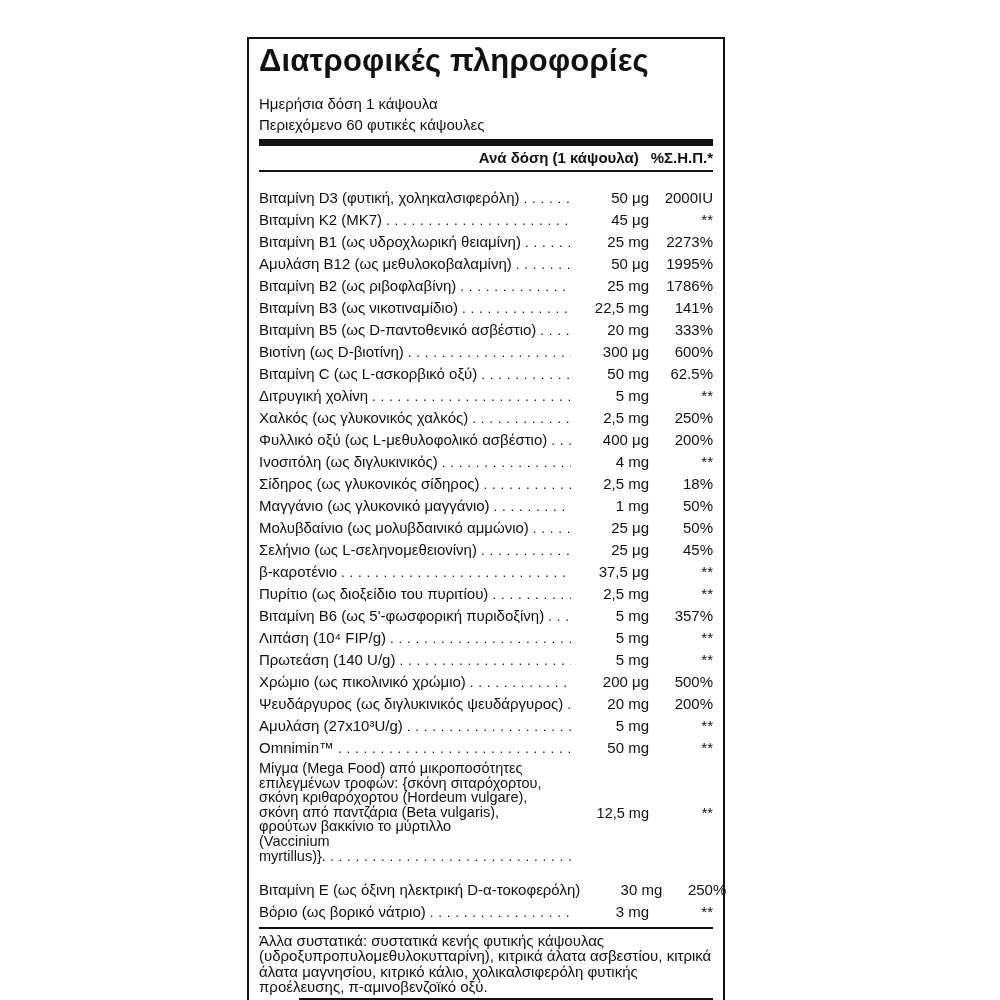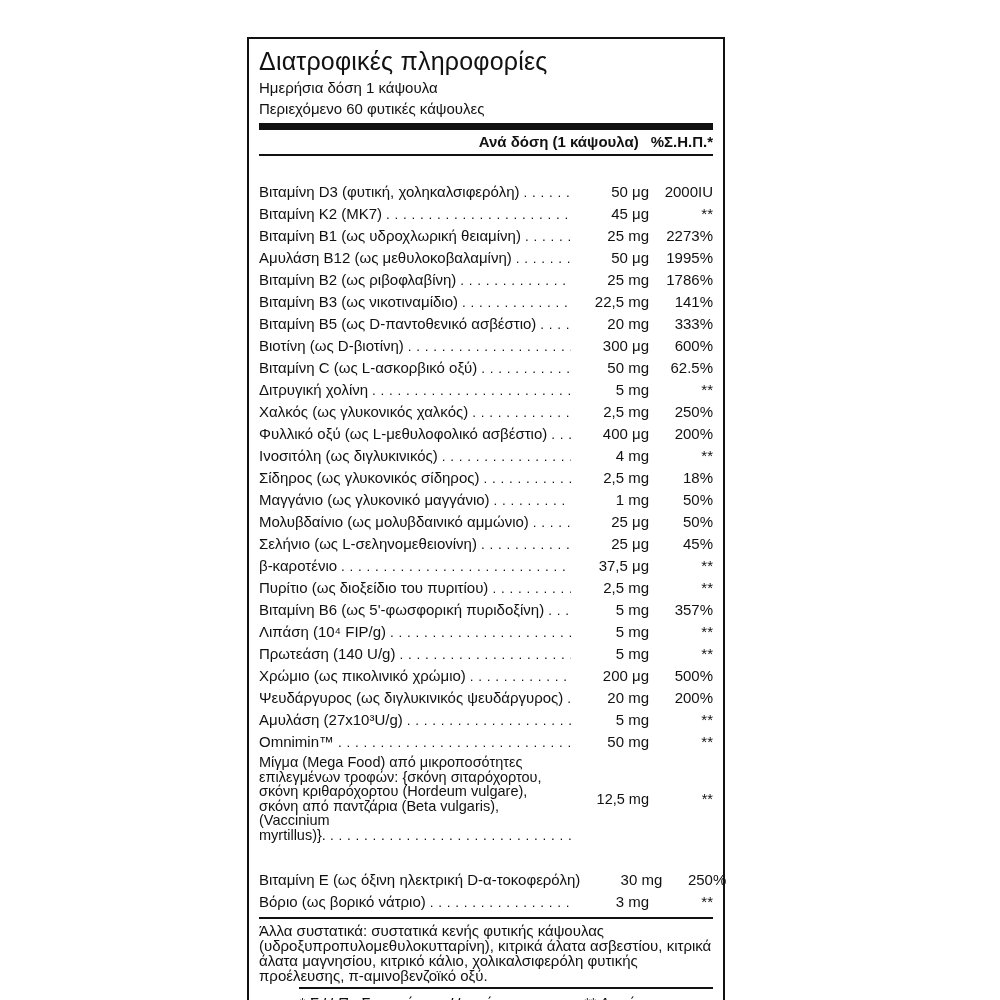--- a/index.html
+++ b/index.html
@@ -5,30 +5,30 @@
   html,body{margin:0;padding:0;}
   body{
     width:1000px;height:1000px;background:#ffffff;
     font-family:"Liberation Sans", sans-serif;color:#111;
     position:relative;overflow:hidden;
   }
   .panel{
     position:absolute;left:247px;top:37px;width:454px;
     border:2px solid #111;background:#fff;padding:6px 10px 0 10px;
   }
-  .title{font-size:25px;line-height:28px;font-weight:normal;margin:2px 0 2px 0;letter-spacing:.2px;}
+  .title{font-size:31px;line-height:28px;font-weight:bold;margin:2px 0 18px 0;letter-spacing:.2px;}
   .sub{font-size:15px;line-height:21px;font-weight:bold;font-weight:normal;}
   .sub{font-weight:500;}
   .bar{height:7px;background:#111;margin-top:4px;}
   .colhead{
     display:flex;justify-content:flex-end;gap:12px;align-items:flex-start;
     font-weight:bold;font-size:15px;line-height:18px;padding:3px 0 3px 0;
     border-bottom:2px solid #111;
   }
-  .rows{padding-top:1px;margin-top:26px;}
+  .rows{padding-top:17px;}
   .row{display:flex;align-items:baseline;height:22px;font-size:15px;}
   .nm{white-space:nowrap;flex:none;}
   .leader{
     flex:1 1 auto;overflow:hidden;white-space:nowrap;
     margin:0 4px;font-size:13.5px;letter-spacing:.5px;color:#111;
   }
   .amt{flex:none;width:74px;text-align:right;white-space:nowrap;}
   .dv{flex:none;width:64px;text-align:right;white-space:nowrap;}
   .blend{display:flex;align-items:center;font-size:14.5px;}
   .blendlines{flex:1 1 auto;min-width:0;}
@@ -241,20 +241,21 @@
     <span class="dv">**</span>
   </div>
 </div>
 
   <div class="blend">
     <div class="blendlines" id="blend-lines">
         <div class="bl"><span>Μίγμα (Mega Food) από μικροποσότητες</span></div>
         <div class="bl"><span>επιλεγμένων τροφών: {σκόνη σιταρόχορτου,</span></div>
         <div class="bl"><span>σκόνη κριθαρόχορτου (Hordeum vulgare),</span></div>
         <div class="bl"><span>σκόνη από παντζάρια (Beta vulgaris),</span></div>
+        <div class="bl"><span>φρούτων βακκίνιο το μύρτιλλο</span></div>
         <div class="bl"><span>(Vaccinium</span></div>
         <div class="bl last">
           <span>myrtillus)}.</span>
           <span class="leader">. . . . . . . . . . . . . . . . . . . . . . . . . . . . . . . . . . . . . . . . . . . . . . . . . . . . . . . . . . . . . . . . . . . . . . . . . . . . . . . . . . . . . . . . . . . . . . . . . . . . . . . . . . . . . . . . . . . . . . . . </span>
         </div>
       </div>
     <span class="amt">12,5 mg</span>
     <span class="dv">**</span>
   </div>
 

